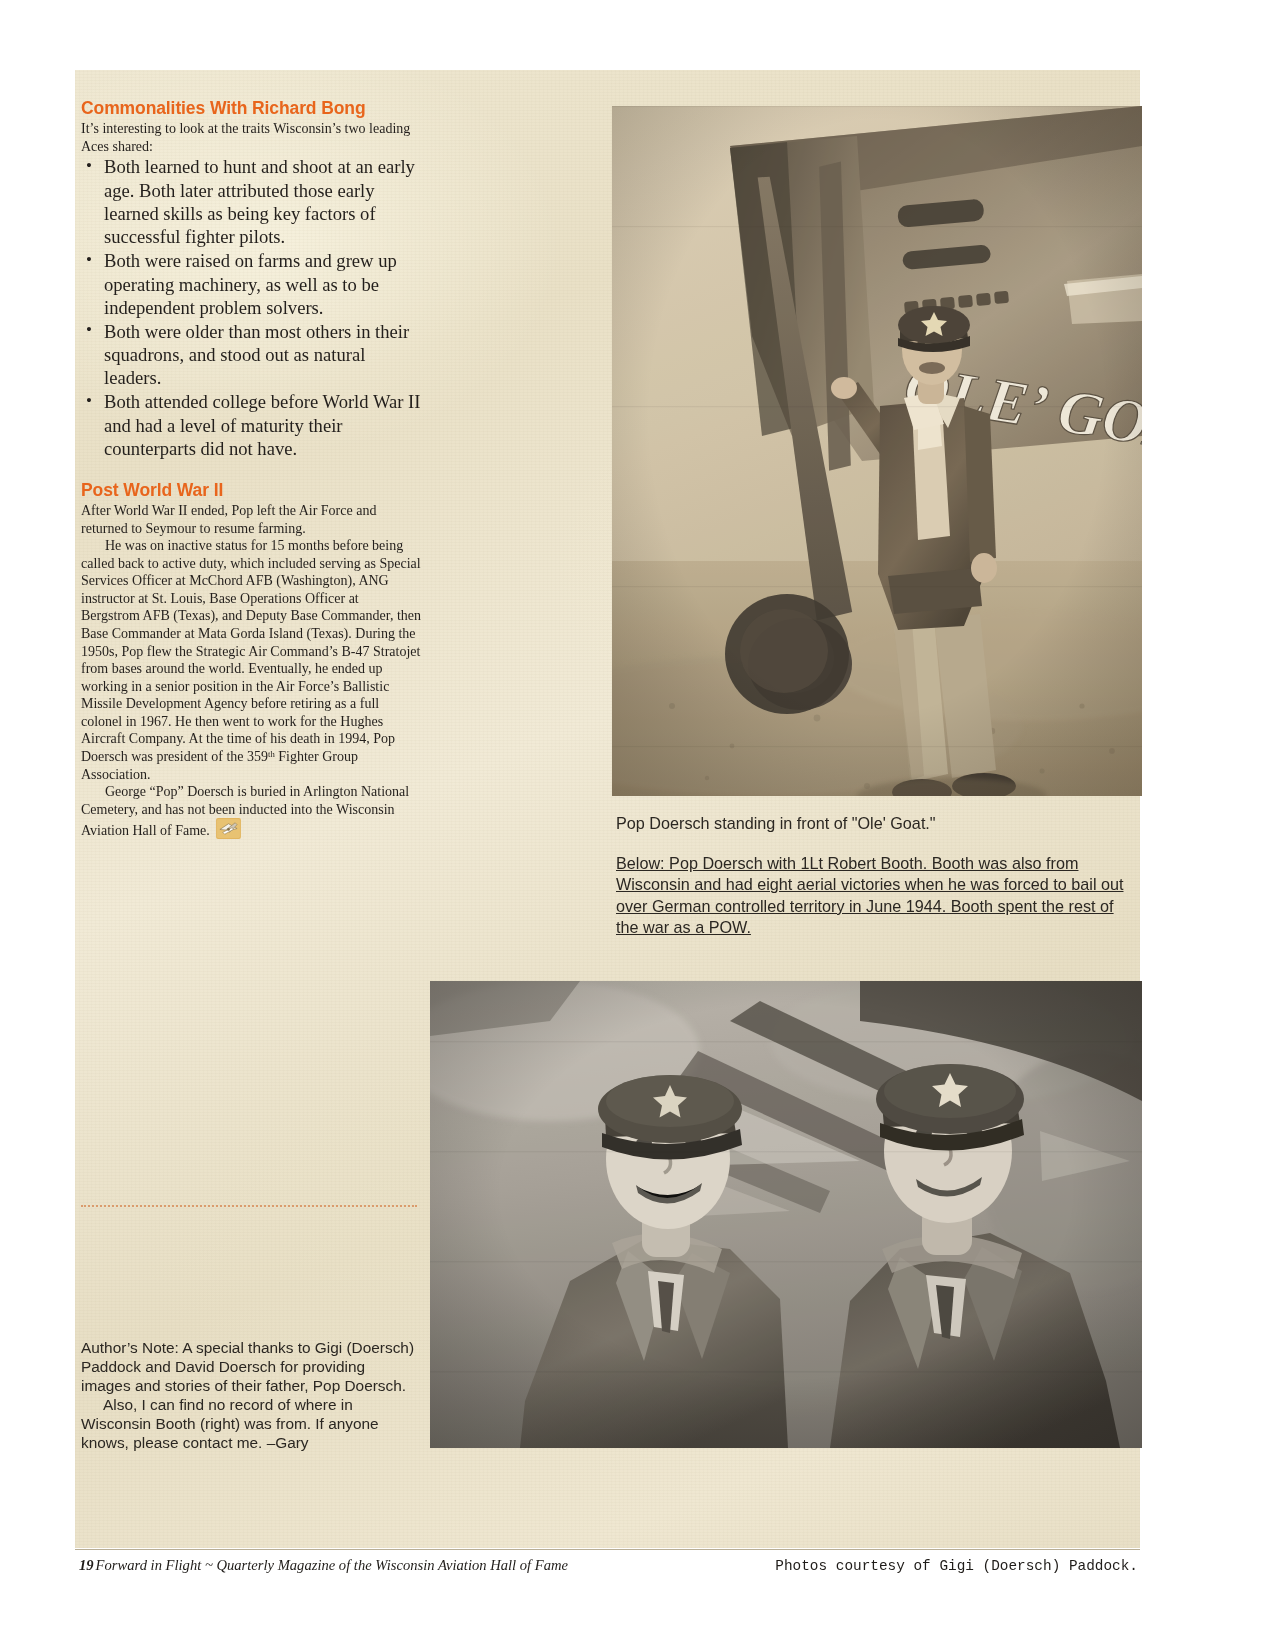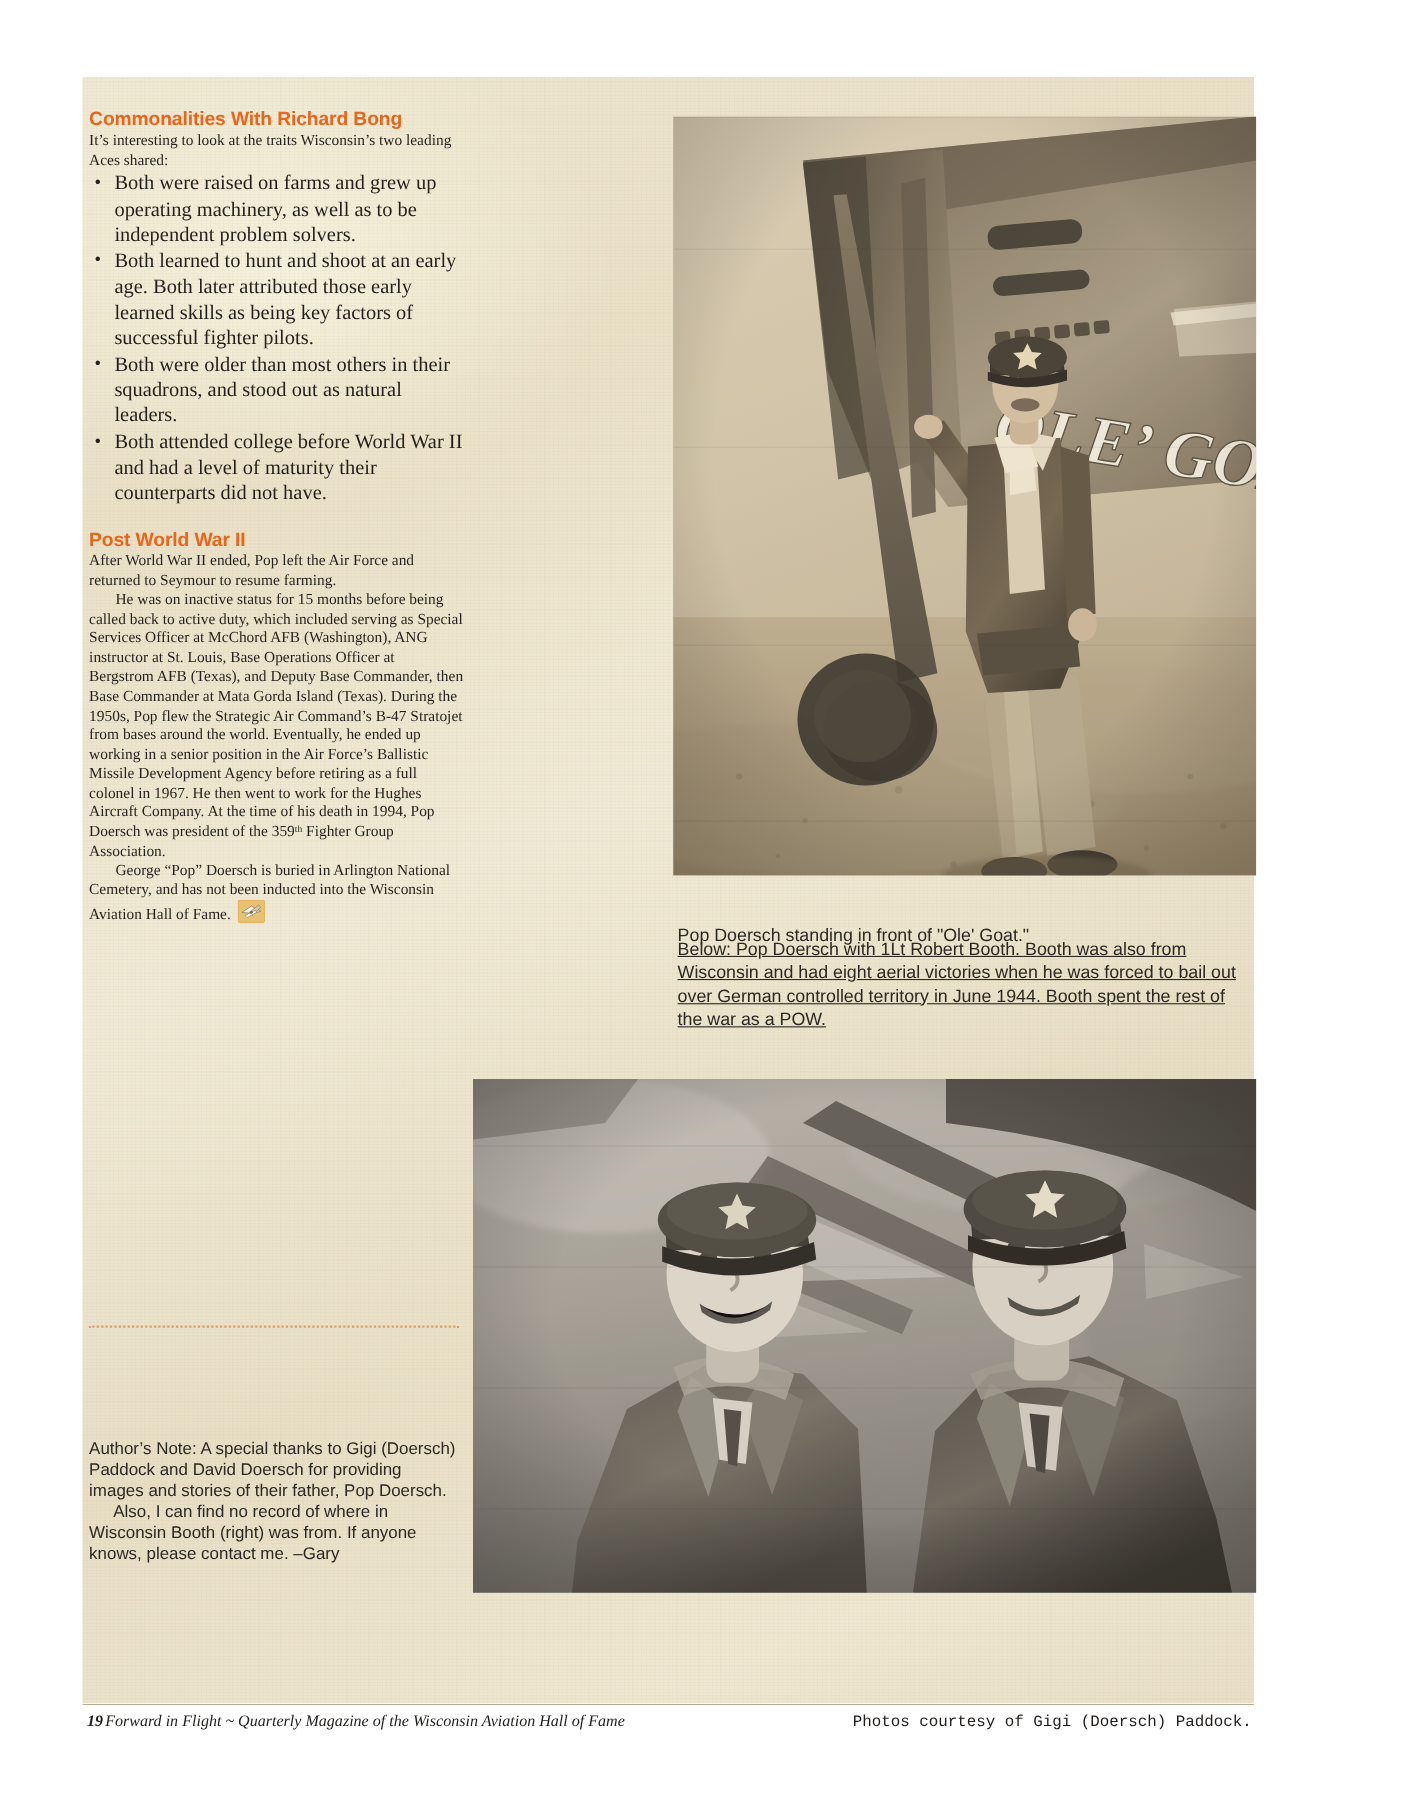--- a/index.html
+++ b/index.html
@@ -115,21 +115,21 @@
     width: 336px;
     height: 2px;
     border-top: 2px dotted #d8905e;
     opacity: 0.85;
   }
 
   
   #author-note {
     position: absolute;
     left: 81px;
-    top: 1308px;
+    top: 1338px;
     width: 336px;
     font-family: "Liberation Sans", sans-serif;
     font-size: 15.4px;
     line-height: 1.24;
     color: #2b2722;
   }
   #author-note p { margin: 0; }
   #author-note p.indent { text-indent: 22px; }
 
   
@@ -144,21 +144,20 @@
   }
   #caption1 {
     position: absolute;
     left: 616px;
     top: 813px;
     width: 530px;
     font-family: "Liberation Sans", sans-serif;
     font-size: 16.2px;
     line-height: 1.3;
     color: #2b2722;
-    margin-top: 27px;
   }
   #caption2 {
     position: absolute;
     left: 616px;
     top: 853px;
     width: 524px;
     font-family: "Liberation Sans", sans-serif;
     font-size: 16.2px;
     line-height: 1.32;
     color: #2b2722;
@@ -222,22 +221,22 @@
 
   <div id="paper"></div>
 
   <div id="left-col">
 
     <h2 class="sec-head">Commonalities With Richard Bong</h2>
 
     <p class="body-p">It’s interesting to look at the traits Wisconsin’s two leading Aces shared:</p>
 
     <ul class="bullets">
+      <li>Both learned to hunt and shoot at an early age. Both later attributed those early learned skills as being key factors of successful fighter pilots.</li>
       <li>Both were raised on farms and grew up operating machinery, as well as to be independent problem solvers.</li>
-      <li>Both learned to hunt and shoot at an early age. Both later attributed those early learned skills as being key factors of successful fighter pilots.</li>
       <li>Both were older than most others in their squadrons, and stood out as natural leaders.</li>
       <li>Both attended college before World War II and had a level of maturity their counterparts did not have.</li>
     </ul>
 
     <div class="gap-sm"></div>
 
     <h2 class="sec-head">Post World War II</h2>
 
     <p class="body-p">After World War II ended, Pop left the Air Force and returned to Seymour to resume farming.</p>
 

